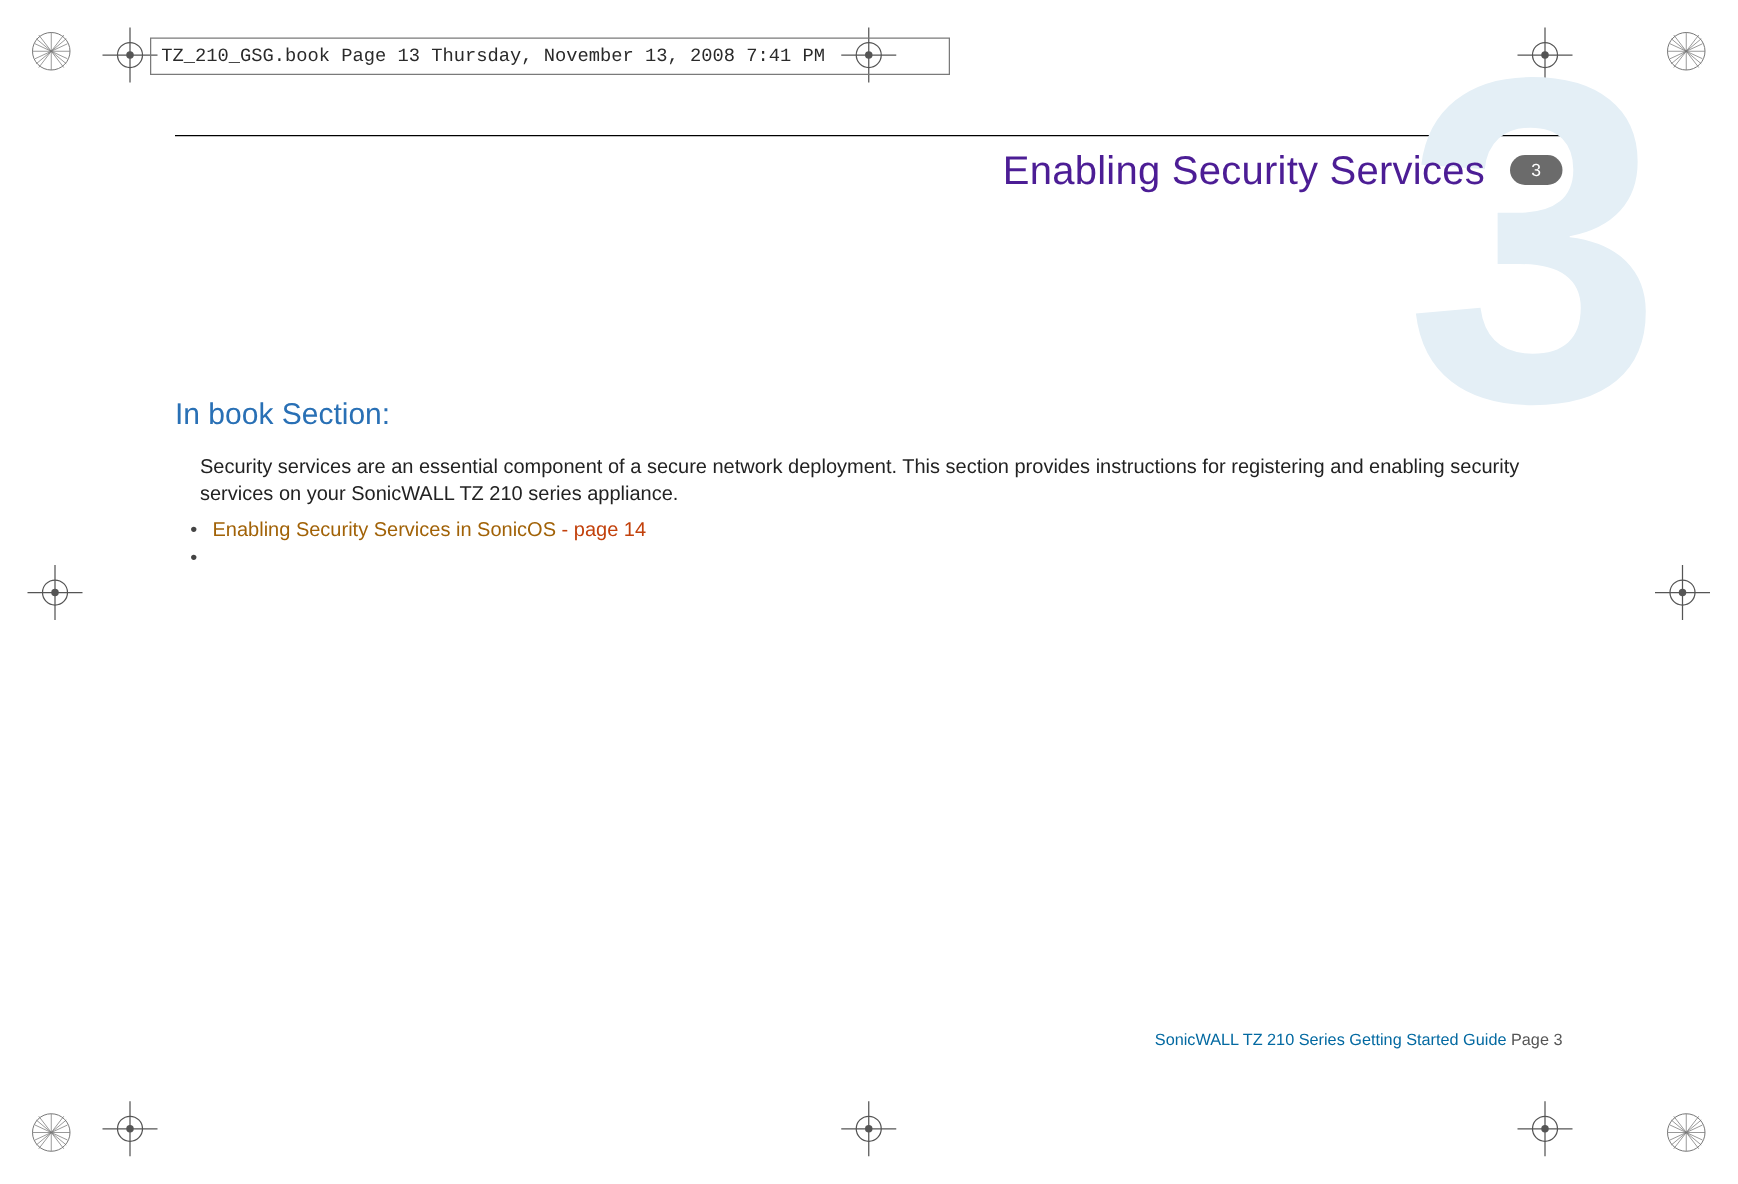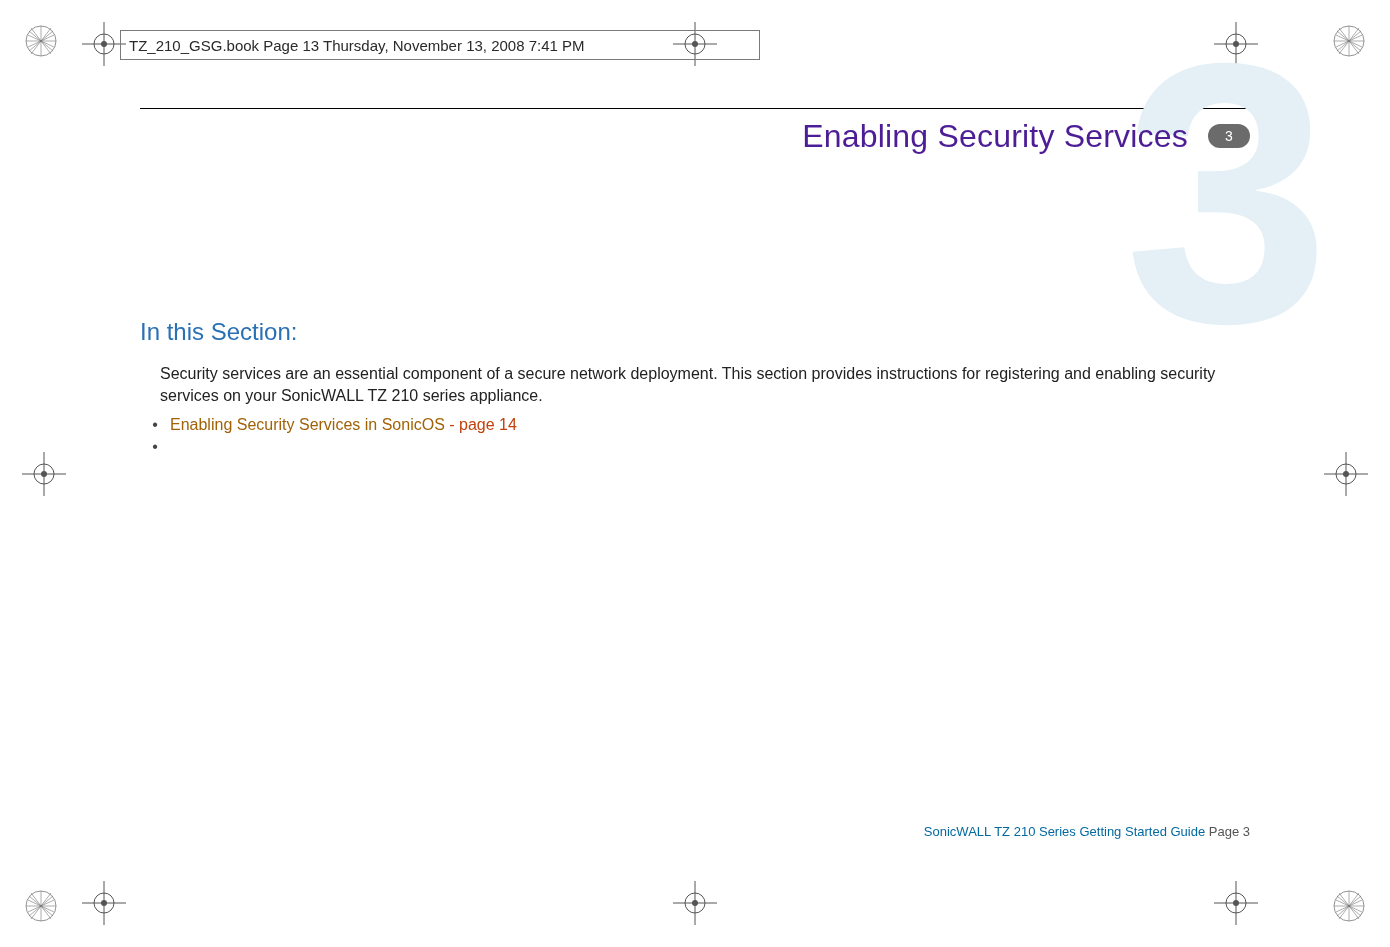--- a/index.html
+++ b/index.html
@@ -50,21 +50,21 @@
   .header-tag {
     position: absolute;
     top: 30px;
     left: 120px;
     width: 640px;
     height: 30px;
     border: 1px solid #7a7a7a;
     display: flex;
     align-items: center;
     padding: 0 8px;
-    font-family: Liberation Sans, sans-serif;
+    font-family: Liberation Mono, monospace;
     font-size: 15px;
     color: #2a2a2a;
     box-sizing: border-box;
   }
 
   
   .page {
     position: absolute;
     top: 108px;
     left: 140px;
@@ -295,21 +295,21 @@
   <div class="top-rule"></div>
 
   <div class="big-three">3</div>
 
   <div class="chapter-title">Enabling Security Services</div>
 
   <div class="chapter-badge">
     <span>3</span>
   </div>
 
-  <div class="section-heading">In this Section:</div>
+  <div class="section-heading">In book Section:</div>
 
   <div class="intro-text">Security services are an essential component of a secure network deployment. This section provides instructions for registering and enabling security services on your SonicWALL TZ 210 series appliance.</div>
 
   <div class="bullet-list">
     <div class="bullet-row">
       <span class="bullet-dot">•</span>
       <span>
         <span class="bullet-link">Enabling Security Services in SonicOS</span><span class="bullet-suffix"> - page 14</span>
       </span>
     </div>

